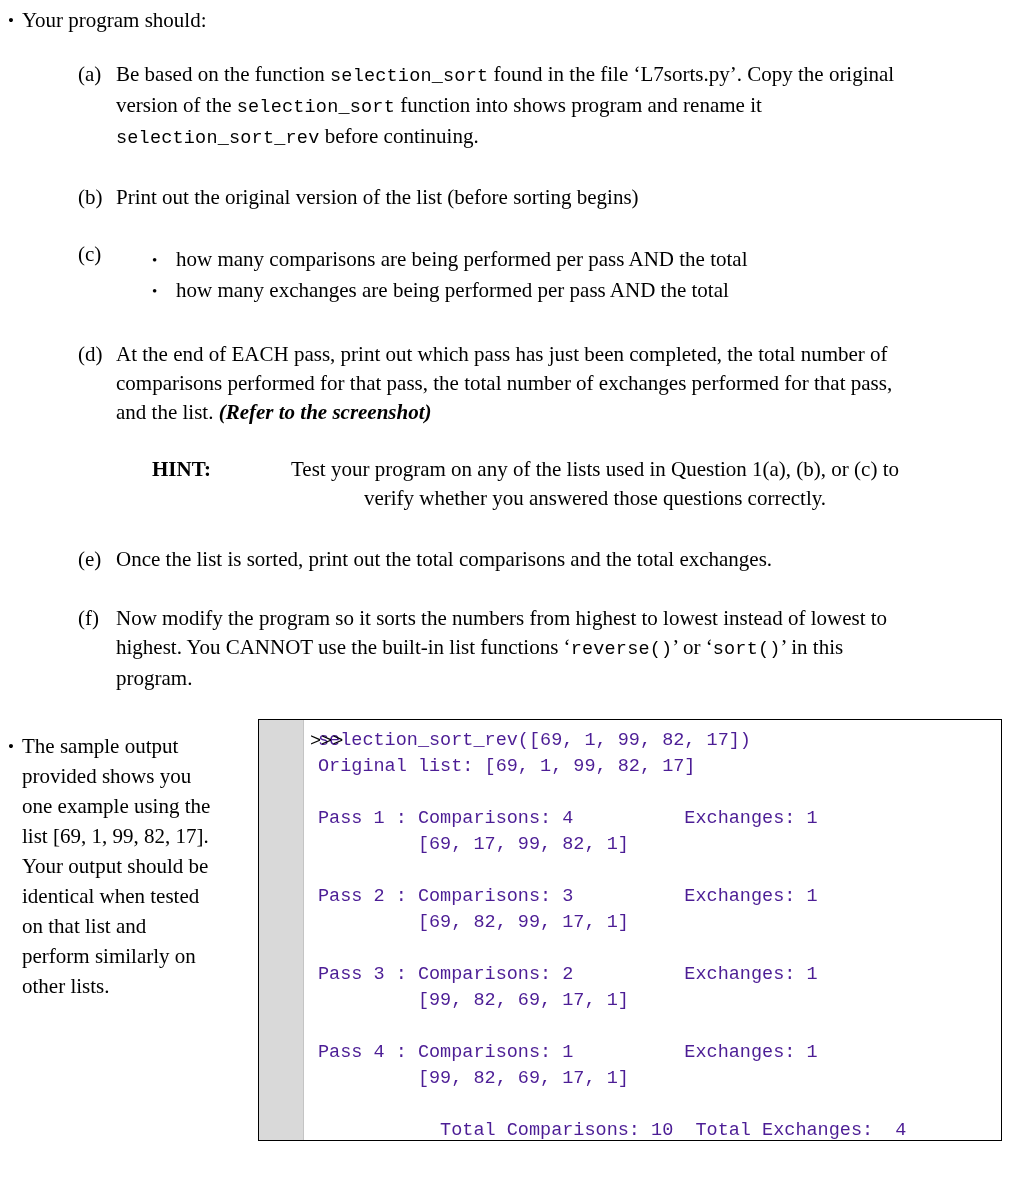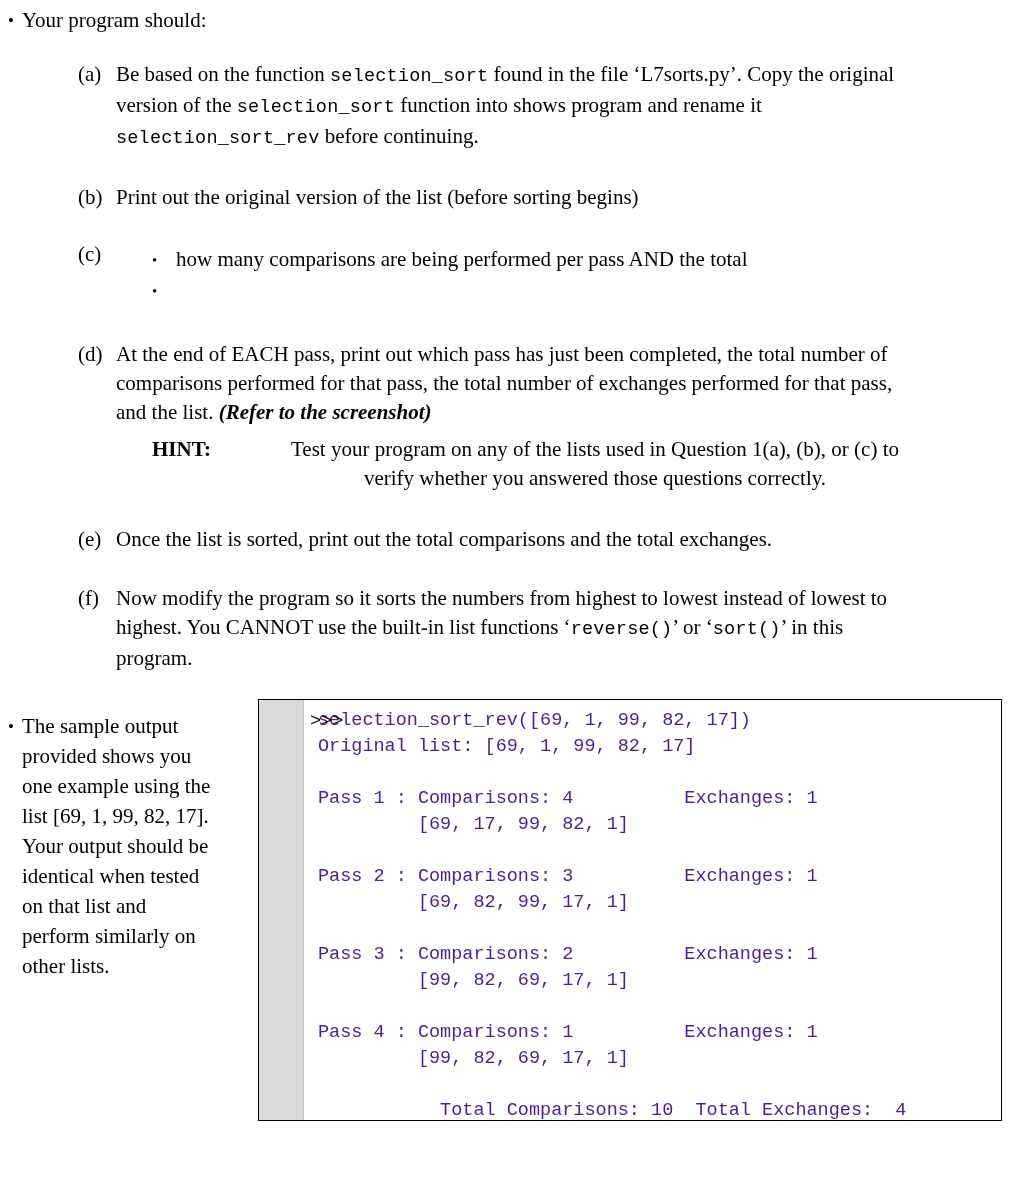--- a/index.html
+++ b/index.html
@@ -95,21 +95,21 @@
     padding-top: 1px;
   }
   .inner-text {
     font-size: 21px;
     line-height: 30px;
   }
 
   
   .hint-block {
     display: flex;
-    margin-top: 8px;
+    margin-top: 28px;
     margin-left: 36px;
   }
   .hint-label {
     width: 122px;
     min-width: 122px;
     font-weight: bold;
     font-size: 21px;
     line-height: 29px;
   }
   .hint-text {
@@ -202,20 +202,21 @@
     <div class="sub-item" style="margin-top:28px;">
       <div class="sub-label">(c)</div>
       <div class="sub-text">
         <div class="inner-list">
           <div class="inner-row">
             <div class="inner-mark">•</div>
             <div class="inner-text">how many comparisons are being performed per pass AND the total</div>
           </div>
           <div class="inner-row">
             <div class="inner-mark">•</div>
+            <div class="inner-text">how many exchanges are being performed per pass AND the total</div>
           </div>
         </div>
       </div>
     </div>
 
     <div class="sub-item" style="margin-top:34px;">
       <div class="sub-label">(d)</div>
       <div class="sub-text" style="max-width:800px;">
         <span>At the end of EACH pass, print out which pass has just been completed, the total number of comparisons performed for that pass, the total number of exchanges performed for that pass, and the list.  </span><span class="italic">(Refer to the screenshot)</span>
         <div class="hint-block">

